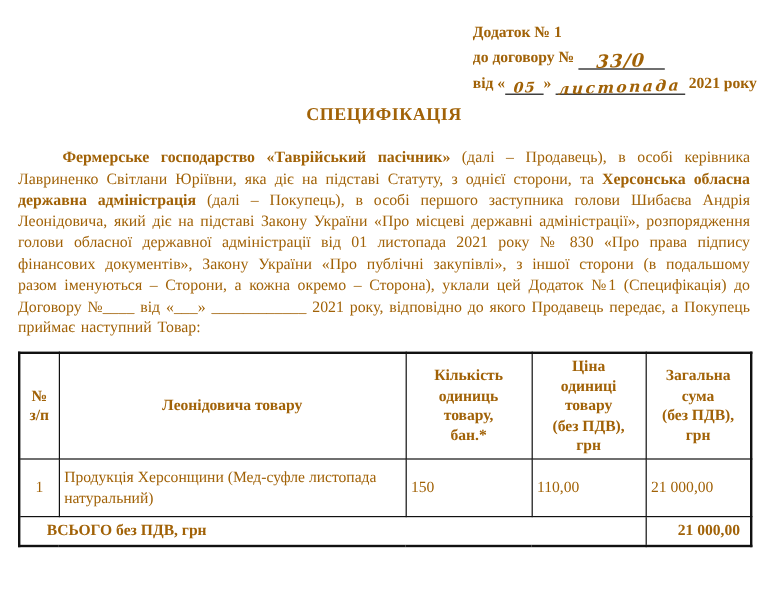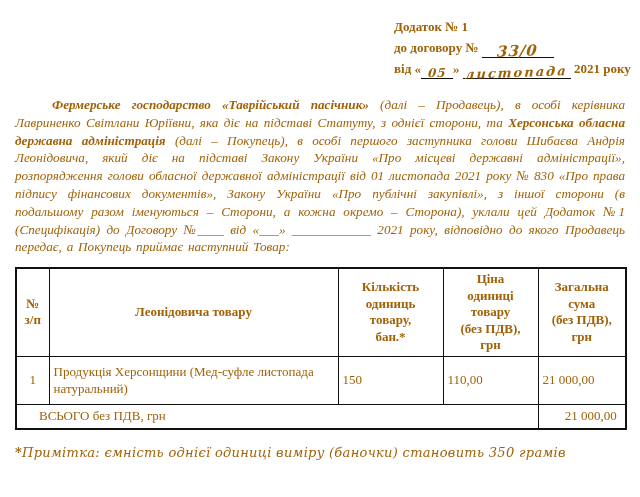--- a/index.html
+++ b/index.html
@@ -53,21 +53,20 @@
     letter-spacing: 0.4px;
   }
   
   .body-par {
     margin: 17px 15px 0 15px;
     text-align: justify;
     text-indent: 37px;
     font-size: 13.2px;
     line-height: 17.8px;
     word-spacing: 1.5px;
-    font-style: italic;
   }
   .b { font-weight: bold; }
   
   table.spec {
     margin: 11px 0 0 15px;
     width: 610px;
     border-collapse: collapse;
     table-layout: fixed;
     border: 2px solid #111;
   }
@@ -81,21 +80,21 @@
     font-weight: bold;
     text-align: center;
     white-space: pre-line;
     line-height: 16.5px;
     height: 88px;
   }
   td.c-no    { text-align: center; }
   td.c-name  { text-align: left; padding: 2px 7px; line-height: 17px; }
   td.c-num   { text-align: left; }
   tr.data-row td { height: 48px; }
-  tr.total-row td { height: 25px; font-weight: normal; padding-left: 22px; }
+  tr.total-row td { height: 25px; font-weight: bold; padding-left: 22px; }
   td.total-label { text-align: left; padding-left: 7px; border-right: 1px solid #111; }
   td.total-value { text-align: center; }
   
   .footnote {
     margin: 15px 0 0 15px;
     font-style: italic;
     font-size: 13px;
     font-family: "DejaVu Serif", serif;
     letter-spacing: 0.3px;
   }
@@ -105,20 +104,21 @@
 <body>
 
 <div class="page">
 
   <div class="header-block">
     <div>Додаток № 1</div>
     <div><span>до договору  №</span>&nbsp;<span class="uline uline-no"><span class="hw hw-no">33/0</span></span></div>
     <div><span>від «</span><span class="uline uline-day"><span class="hw hw-day">05</span></span><span>»</span>&nbsp;<span class="uline uline-mon"><span class="hw hw-mon">листопада</span></span>&nbsp;<span>2021 року</span></div>
   </div>
 
+  <div class="doc-title">СПЕЦИФІКАЦІЯ</div>
 
   <p class="body-par"><span class="b">Фермерське господарство «Таврійський пасічник» </span><span>(далі – Продавець), в особі керівника Лавриненко Світлани Юріївни, яка діє на підставі Статуту, з однієї сторони, та </span><span class="b">Херсонська обласна державна адміністрація </span><span>(далі – Покупець), в особі першого заступника голови Шибаєва Андрія Леонідовича, який діє на підставі Закону України «Про місцеві державні адміністрації», розпорядження голови обласної державної адміністрації від 01 листопада 2021 року № 830 «Про права підпису фінансових документів», Закону України «Про публічні закупівлі», з іншої сторони (в подальшому разом іменуються – Сторони, а кожна окремо – Сторона), уклали цей Додаток №1 (Специфікація) до Договору №____ від «___» ____________ 2021 року, відповідно до якого Продавець передає, а Покупець приймає наступний Товар:</span></p>
 
   <table class="spec">
     <colgroup>
       <col style="width:33px">
       <col style="width:289px">
       <col style="width:105px">
       <col style="width:95px">
       <col style="width:88px">
@@ -151,15 +151,14 @@
         <td class="c-num">110,00</td>
         <td class="c-num">21 000,00</td>
       </tr>
       <tr class="total-row">
         <td class="total-label" colspan="4">ВСЬОГО без ПДВ, грн</td>
         <td class="total-value">21 000,00</td>
       </tr>
     </tbody>
   </table>
 
-  <div class="footnote"><span class="star">*</span><span>Примітка: ємність однієї одиниці виміру (баночки) становить 350 грамів</span></div>
 
 </div>
 
 </body></html>

